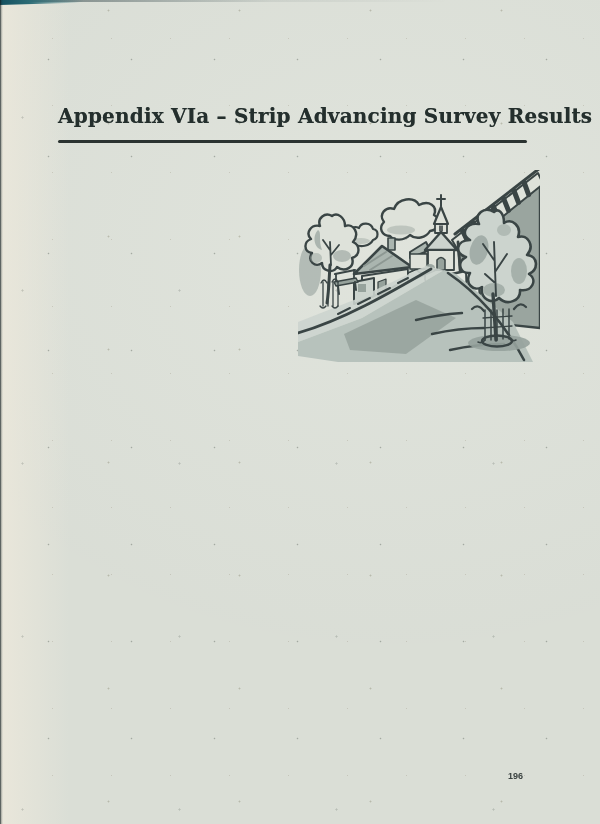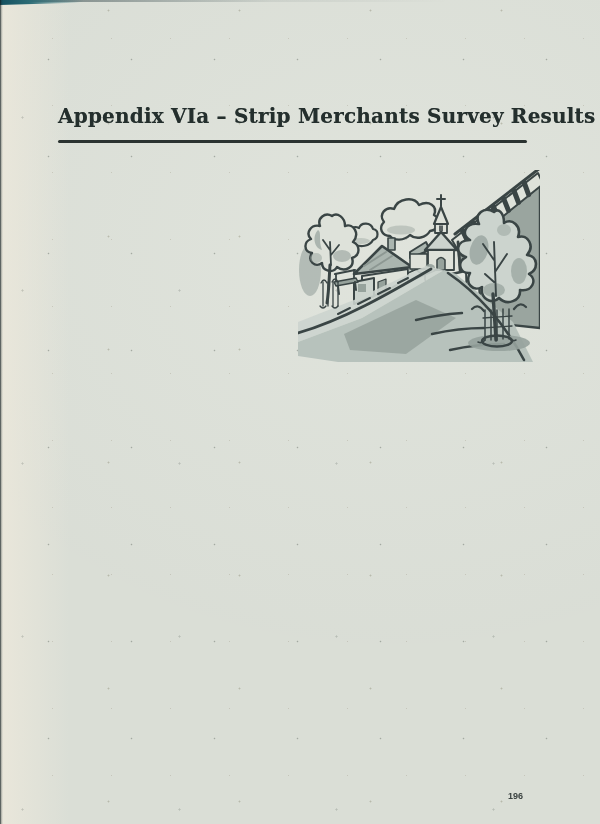--- a/index.html
+++ b/index.html
@@ -54,29 +54,29 @@
   .illustration { position:absolute; left:298px; top:170px; width:242px; height:192px; }
   .illustration svg { display:block; width:242px; height:192px; }
 
   .footer-text {
     position:absolute; top:771px; left:240px;
     font-size:9px; font-weight:bold; letter-spacing:0.1px; color:#3b4341;
     white-space:nowrap;
   }
   .page-number {
     position:absolute; top:771px; left:508px;
-    font-size:9px; font-weight:bold; color:#3b4341;margin-top:20px;
+    font-size:9px; font-weight:bold; color:#3b4341;
   }
 </style>
 </head>
 <body>
 
 <div class="page">
 
-  <div class="title">Appendix VIa – Strip Merchants Survey Results</div>
+  <div class="title">Appendix VIa – Strip Advancing Survey Results</div>
   <div class="rule"></div>
 
   <div class="illustration">
     <svg viewBox="0 0 242 192" role="img" stroke-linecap="round" stroke-linejoin="round" aria-label="Grayscale clip-art of a small-town street with trees, houses, a church and a storefront building under clouds">
 
       <g>
         <ellipse cx="12" cy="100" rx="11" ry="26" fill="#96a29c" opacity="0.6"></ellipse>
       </g>
 
       <g>

